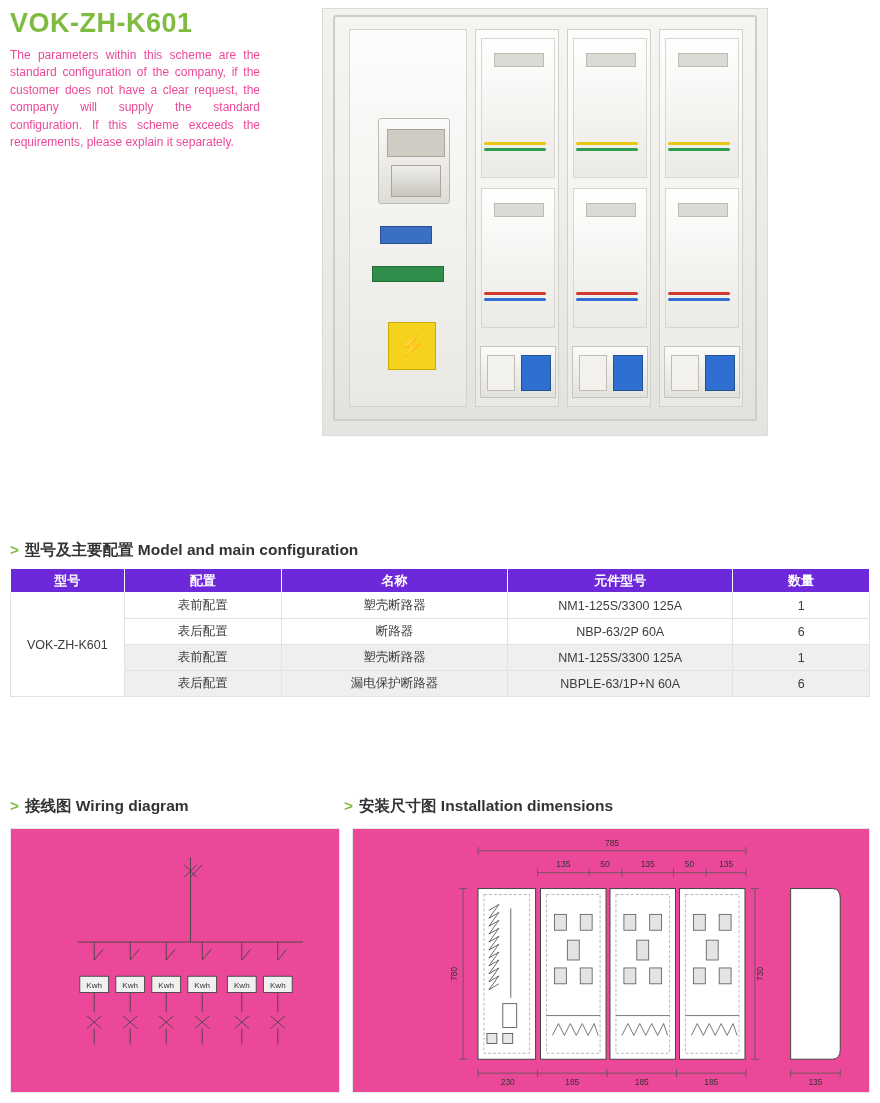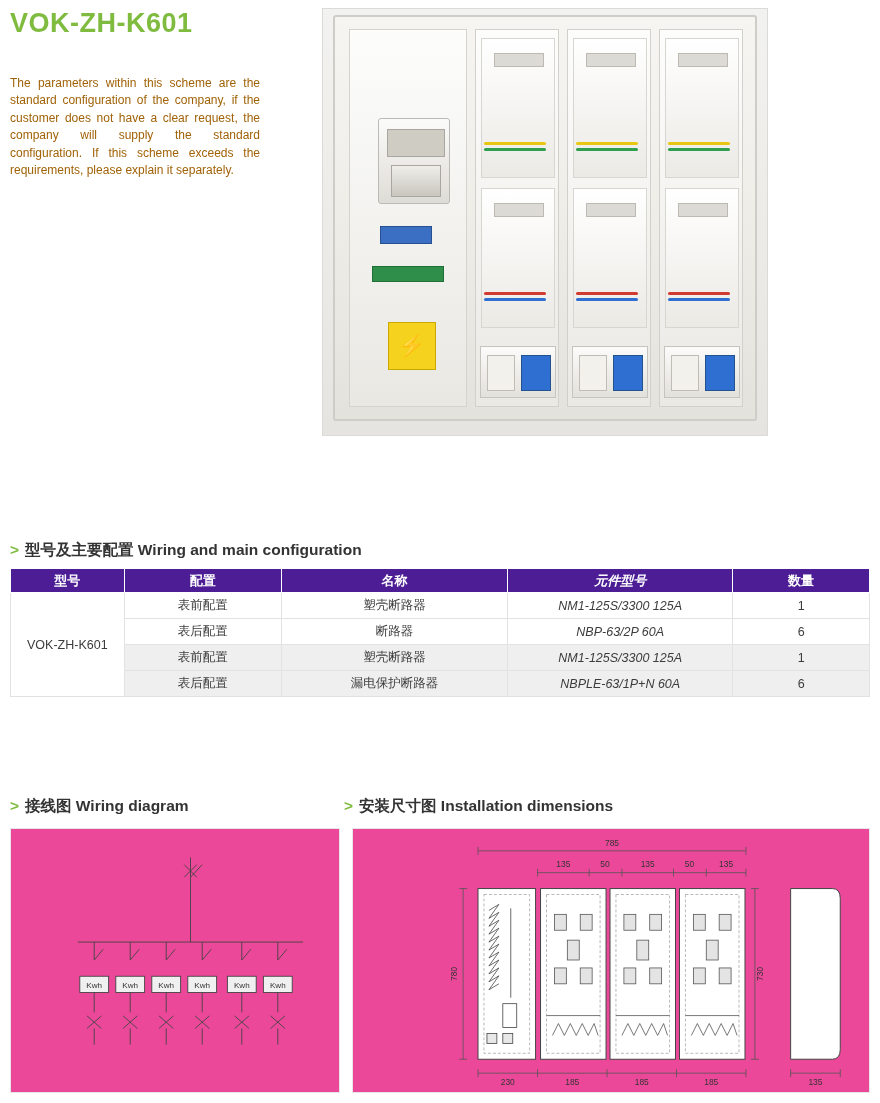--- a/index.html
+++ b/index.html
@@ -18,21 +18,21 @@
   .model-title {
     font-size:27px; font-weight:bold; color:#7fbb3f; letter-spacing:0.5px;
     font-family:"Liberation Sans", sans-serif;
   }
   .model-sub { font-size:15px; color:#4a4a4a; margin-top:6px; letter-spacing:1px; }
   .note-cn {
     margin-top:26px; font-size:12.5px; color:#3f3f3f; line-height:2.0;
     letter-spacing:0.3px;
   }
   .note-en {
-    margin-top:36px; font-size:12px; color:#a16207; line-height:1.45;
+    margin-top:8px; font-size:12px; color:#ec4899; line-height:1.45;
     text-align:justify; width:250px;
   }
   
   .photo {
     position:absolute; left:322px; top:8px; width:446px; height:428px;
     background:linear-gradient(180deg,#f2f2f0 0%, #eceae6 60%, #e6e4e0 100%);
     border:1px solid #dcdad6;
     overflow:hidden;
   }
   .cab-outer{
@@ -106,30 +106,30 @@
     content:""; position:absolute; left:40px; top:8px; width:28px; height:34px;
     background:#2f6fd2; border:1px solid #23538f;
   }
   
   .sec-head{ position:absolute; font-size:15.5px; font-weight:bold; color:#333; }
   .sec-head .arrow{ color:#7fbb3f; font-weight:bold; margin-right:6px; }
   
   .tbl-wrap{ position:absolute; left:10px; top:568px; width:860px; }
   table.cfg{ border-collapse:collapse; width:860px; font-size:12.5px; }
   table.cfg th{
-    background:#4c1d95; color:#ffffff; font-weight:bold;
+    background:#6d28d9; color:#ffffff; font-weight:bold;
     height:24px; border:1px solid #ffffff; font-size:13px;
   }
   table.cfg td{
     border:1px solid #e2e2e2; height:26px; text-align:center; color:#3c3c3c;
     padding:0 4px;
   }
   .rowshade td{ background:#efefef; }
   .col1{ width:115px; } .col2{ width:160px; } .col3{ width:230px; }
-  .col4{ width:228px;font-style:italic; } .col5{ width:139px; }
+  .col4{ width:228px; } .col5{ width:139px; }
   
   .panel{
     position:absolute; background:#ec4899; border:1px solid #e6e6e6;
   }
   .panel-wiring{ left:10px; top:828px; width:330px; height:265px;padding-left:31px; }
   .panel-dim{ left:352px; top:828px; width:518px; height:265px; }
   .svg-full{ width:100%; height:100%; display:block; }
 </style>
 </head>
 <body>
@@ -191,21 +191,21 @@
           <div class="wire w-b" style="left:8px; top:268px; width:62px;"></div>
           <div class="dev-row"></div>
         </div>
       </div>
 
     </div>
   </div>
 </div>
 
 <div class="sec-head" style="left:10px; top:540px;">
-  <span class="arrow">&gt;</span><span>型号及主要配置 Wiring and main configuration</span>
+  <span class="arrow">&gt;</span><span>型号及主要配置 Model and main configuration</span>
 </div>
 
 <div class="tbl-wrap">
   <table class="cfg">
     <thead>
       <tr>
         <th class="col1">型号</th>
         <th class="col2">配置</th>
         <th class="col3">名称</th>
         <th class="col4">元件型号</th>

